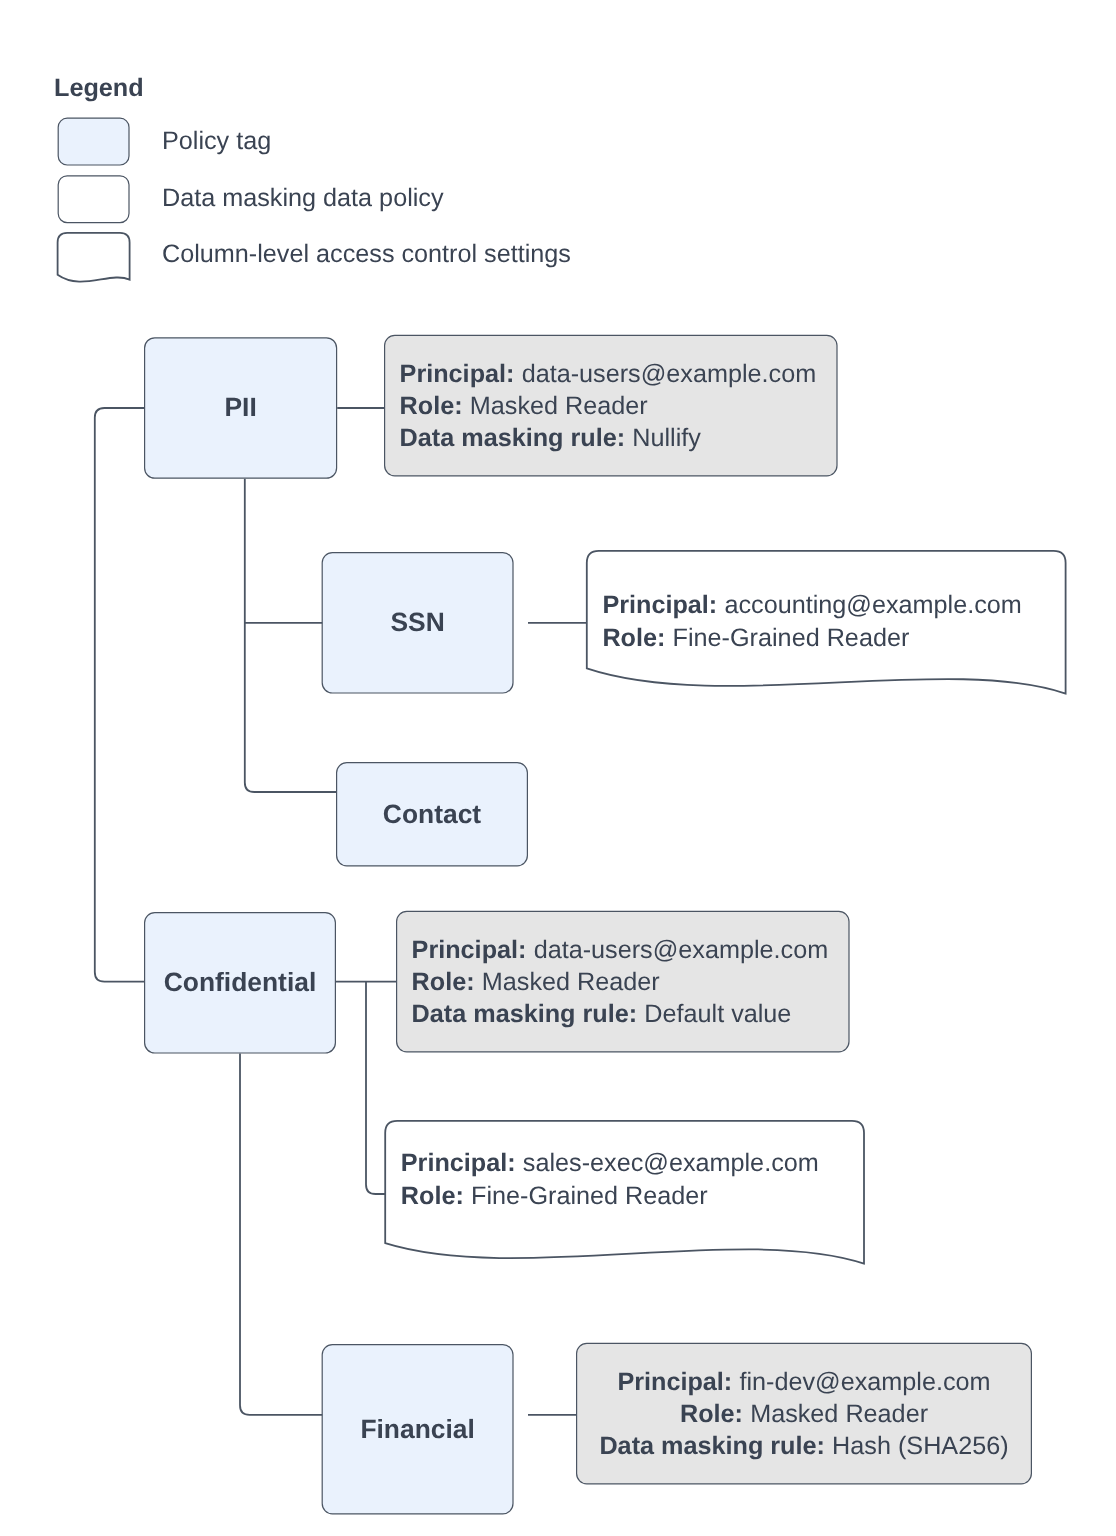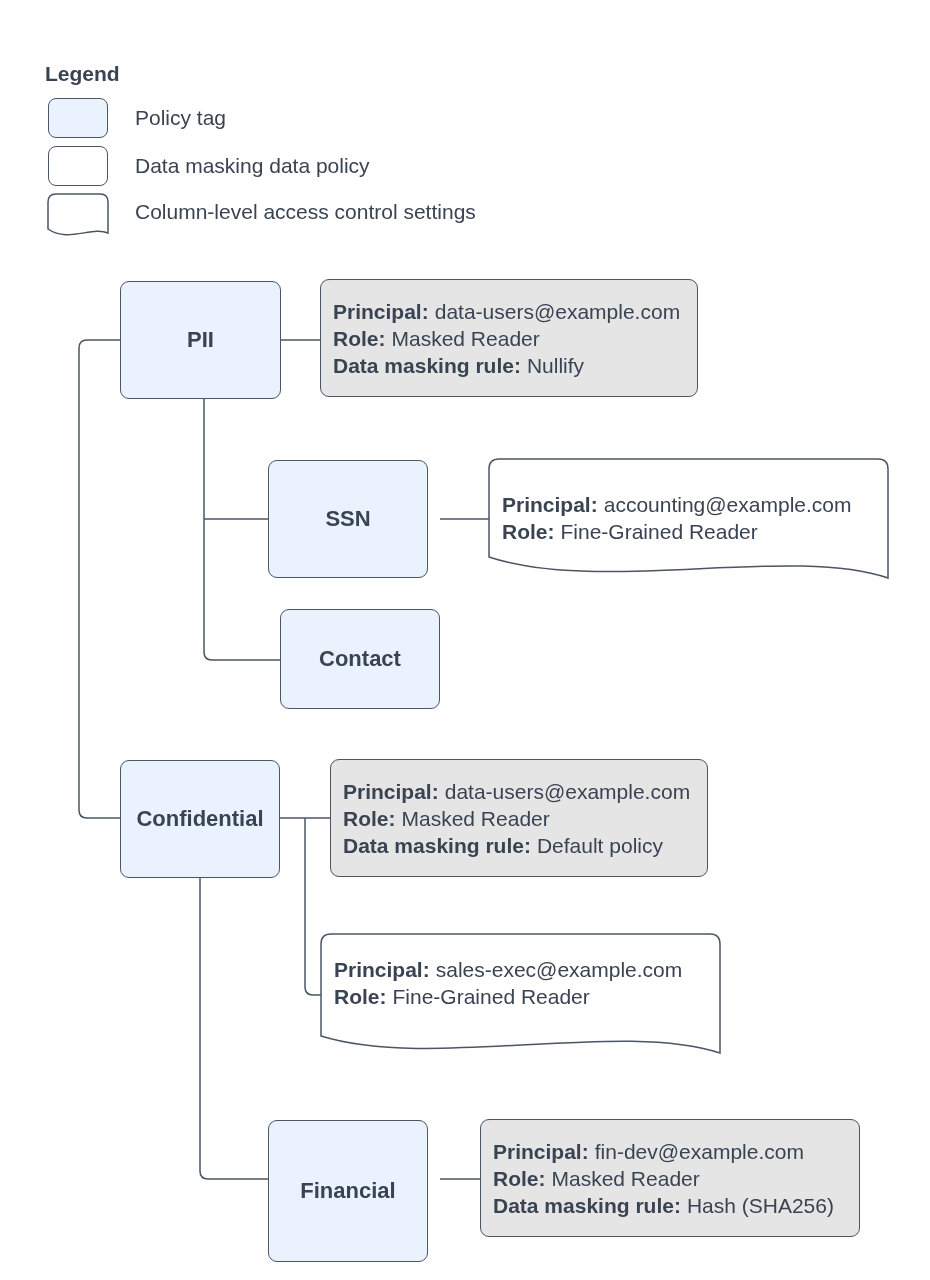--- a/index.html
+++ b/index.html
@@ -76,21 +76,21 @@
   <div class="swatch" style="top:146px;"></div>
   <div class="legend-label" style="top:152px;">Data masking data policy</div>
   <div class="legend-label" style="top:198px;">Column-level access control settings</div>
 
   <div class="tag" style="left:120px;top:281px;width:161px;height:118px;">
     <span>PII</span>
   </div>
   <div class="tag" style="left:268px;top:460px;width:160px;height:118px;">
     <span>SSN</span>
   </div>
-  <div class="tag" style="left:280px;top:609px;width:160px;height:100px;">
+  <div class="tag" style="left:280px;top:635px;width:160px;height:87px;">
     <span>Contact</span>
   </div>
   <div class="tag" style="left:120px;top:760px;width:160px;height:118px;">
     <span>Confidential</span>
   </div>
   <div class="tag" style="left:268px;top:1120px;width:160px;height:142px;">
     <span>Financial</span>
   </div>
 
   <div class="policy" style="left:320px;top:279px;width:378px;height:118px;">
@@ -115,34 +115,34 @@
   </div>
 
   <div class="policy" style="left:330px;top:759px;width:378px;height:118px;">
     <div class="pline">
       <b>Principal:</b><span class="v">data-users@example.com</span>
     </div>
     <div class="pline">
       <b>Role:</b><span class="v">Masked Reader</span>
     </div>
     <div class="pline">
-      <b>Data masking rule:</b><span class="v">Default policy</span>
+      <b>Data masking rule:</b><span class="v">Default value</span>
     </div>
   </div>
 
   <div class="docText" style="left:321px;top:934px;width:399px;height:102px;padding-top:22px;">
     <div class="pline">
       <b>Principal:</b><span class="v">sales-exec@example.com</span>
     </div>
     <div class="pline">
       <b>Role:</b><span class="v">Fine-Grained Reader</span>
     </div>
   </div>
 
-  <div class="policy" style="left:480px;top:1119px;width:380px;height:118px;">
+  <div class="policy" style="left:480px;top:1119px;width:380px;height:118px;align-items:center;">
     <div class="pline">
       <b>Principal:</b><span class="v">fin-dev@example.com</span>
     </div>
     <div class="pline">
       <b>Role:</b><span class="v">Masked Reader</span>
     </div>
     <div class="pline">
       <b>Data masking rule:</b><span class="v">Hash (SHA256)</span>
     </div>
   </div>

